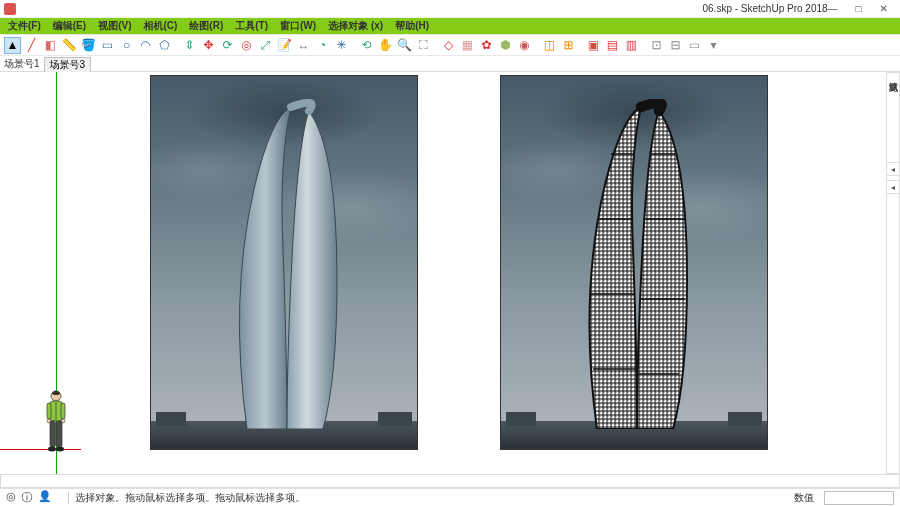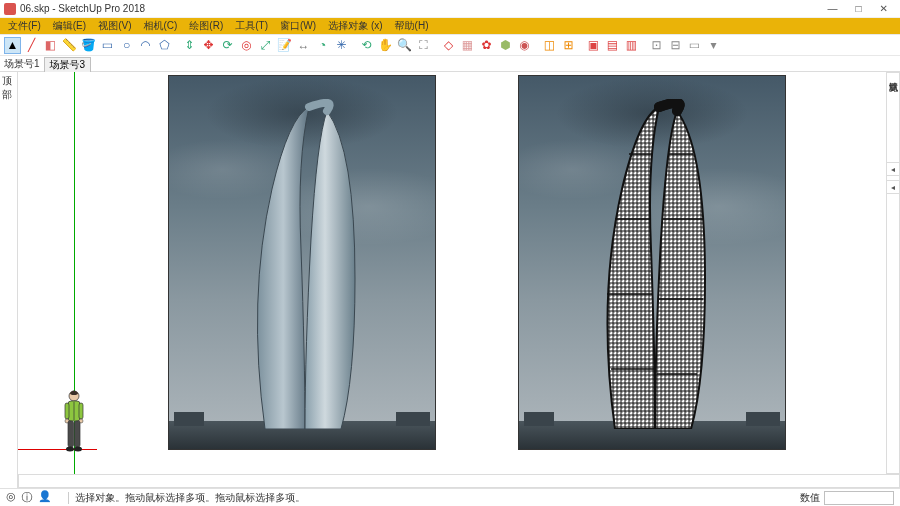--- a/index.html
+++ b/index.html
@@ -1,22 +1,22 @@
 <!DOCTYPE html>
 <html><head>
 <meta charset="utf-8">
 <style>
 * { margin: 0; padding: 0; box-sizing: border-box; font-family: "Microsoft YaHei", "SimSun", Arial, sans-serif; }
 body { width: 900px; height: 506px; background: #fff; display: flex; flex-direction: column; overflow: hidden; font-size: 11px; }
-.titlebar { height: 18px; background: #fff; display: flex; align-items: center; padding: 0 4px; border-bottom: 1px solid #f0f0f0; }
+.titlebar { height: 18px; background: #fff; display: flex; align-items: center; padding: 0 4px; border-bottom: 1px solid #f0f0f0; text-align: right; }
 .titlebar .app-icon { width: 12px; height: 12px; background: #d9534f; border-radius: 2px; margin-right: 4px; }
 .titlebar .title { font-size: 10px; color: #333; flex: 1; }
 .titlebar .win-controls { display: flex; gap: 18px; padding-right: 8px; }
 .titlebar .win-controls span { font-size: 10px; color: #555; cursor: default; }
-.menubar { height: 16px; background: #eab308; display: flex; align-items: center; padding: 0 2px; font-size: 10px; color: #333; }
+.menubar { height: 16px; background: #84cc16; display: flex; align-items: center; padding: 0 2px; font-size: 10px; color: #333; font-weight: bold; }
 .menubar .menuitem { padding: 0 6px; cursor: default; }
 .toolbar { height: 22px; background: #fff; display: flex; align-items: center; gap: 2px; padding: 0 4px; border-top: 1px solid #e8e8e8; border-bottom: 1px solid #e8e8e8; }
 .tool { width: 17px; height: 17px; display: flex; align-items: center; justify-content: center; font-size: 12px; cursor: pointer; border: 1px solid transparent; }
 .tool.sel { border: 1px solid #7eb4ea; background: #cde6f7; }
 .toolbar .sep { width: 4px; }
 .scene-tabs { height: 16px; background: #fff; display: flex; align-items: center; font-size: 10px; border-bottom: 1px solid #dcdcdc; }
 .scene-tabs .lbl { padding: 0 4px; color: #333; }
 .scene-tabs .tab { padding: 0px 5px; background: #f0f0f0; border: 1px solid #c0c0c0; border-bottom: none; position: relative; top: 1px; }
 .workspace { flex: 1; display: flex; position: relative; background: #fff; }
 .ruler-v { width: 18px; background: #fff; border-right: 1px solid #dcdcdc; position: relative; }
@@ -32,21 +32,21 @@
 .pic .bldg-sil { position:absolute; bottom:23px; height:14px; background:#3a444b; }
 .tower-box { position:absolute; left:50%; transform:translateX(-50%); bottom:20px; width:150px; height:330px; }
 .tright { position:absolute; left:0; right:0; bottom:0; height:14px; background:#fff; border:1px solid #dcdcdc; }
 .tright-panel { position:absolute; top:0; right:0; bottom:14px; width:14px; background:#fff; border:1px solid #dcdcdc; display:flex; flex-direction:column; align-items:center; font-size:9px; color:#333; gap:0px; padding-top:2px;}
 .tright-panel span { writing-mode: vertical-rl; }
 .tright-btn { position:absolute; right:0; width:14px; height:14px; border:1px solid #dcdcdc; background:#fff; display:flex; align-items:center; justify-content:center; font-size:8px; color:#555;}
 .statusbar { height: 18px; background: #fff; display: flex; align-items: center; padding: 0 6px; font-size: 10px; color: #333; border-top: 1px solid #e0e0e0; }
 .statusbar .s-icons { display: flex; gap: 6px; margin-right: 10px; font-size: 11px; }
 .statusbar .sep2 { width: 1px; height: 12px; background:#ccc; margin:0 6px; }
 .statusbar .flexfill { flex: 1; }
-.statusbar .vcb-label { margin-right: 4px; text-align: right; }
+.statusbar .vcb-label { margin-right: 10px; text-align: right; }
 .statusbar .vcb { width: 70px; height:14px; border:1px solid #c0c0c0; background:#fff; }
 .wireframe-svg line, .wireframe-svg path, .wireframe-svg rect { stroke:#111; }
 </style>
 </head>
 <body>
 
 <div class="titlebar">
   <div class="app-icon"></div>
   <div class="title">
     <span>06.skp</span><span> - </span><span>SketchUp Pro 2018</span>
@@ -114,23 +114,20 @@
     <div class="tool" style="color: rgb(136, 136, 136);">▭</div>
     <div class="tool" style="color: rgb(136, 136, 136);">▾</div>
   </div>
 
 <div class="scene-tabs">
   <span class="lbl">场景号1</span>
   <span class="tab">场景号3</span>
 </div>
 
 <div class="workspace">
-  <div class="ruler-v">
-    <div class="ruler-v-txt">顶部</div>
-  </div>
 
   <div class="canvas">
     <div class="sky"></div>
     <div class="axis-green"></div>
     <div class="axis-red"></div>
 
     <div class="pic" style="left:150px; width:268px; height:375px;">
       <div class="clouds"></div>
       <div class="citybase"></div>
       <div class="bldg-sil" style="left:5px; width:30px;"></div>

